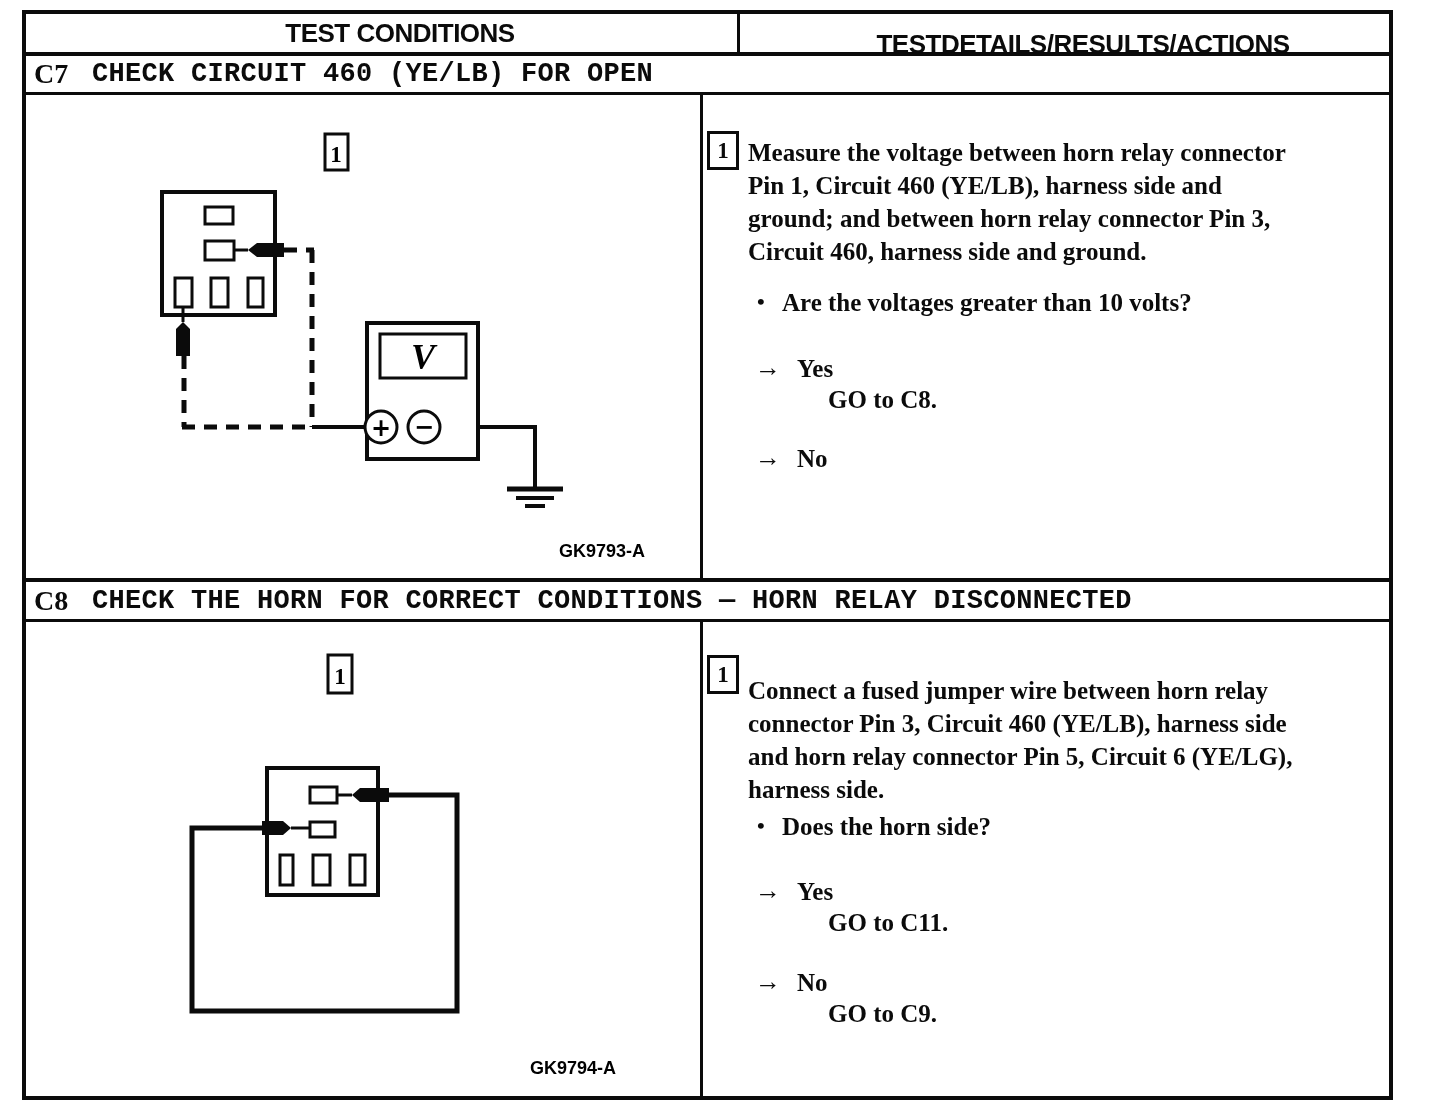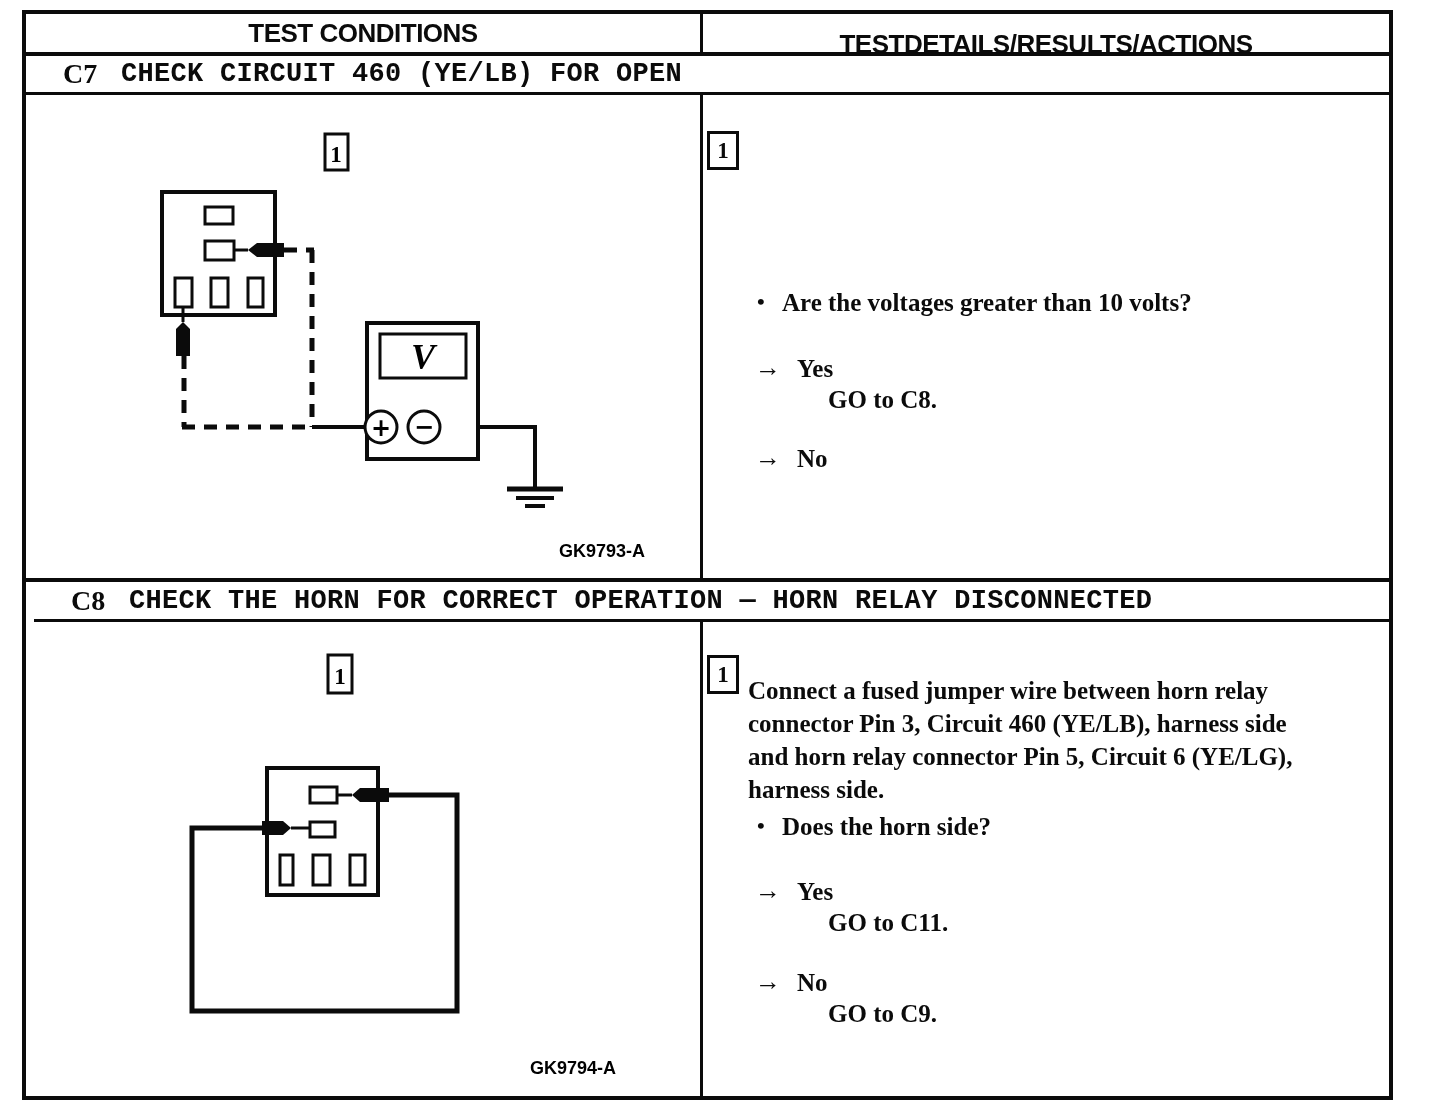--- a/index.html
+++ b/index.html
@@ -3,29 +3,29 @@
 <meta charset="utf-8">
 <style>
   html,body{margin:0;padding:0;background:#e8e8e8;}
   .page{position:relative;width:1440px;height:1112px;background:#ffffff;overflow:hidden;
         font-family:"Liberation Serif", serif;color:#0b0b0b;}
   .proc-table{position:absolute;left:22px;top:10px;width:1371px;height:1090px;
         border:4px solid #0b0b0b;display:flex;flex-direction:column;box-sizing:border-box;}
   .row-header{height:38px;border-bottom:4px solid #0b0b0b;display:flex;flex:none;}
   .hcell{display:flex;align-items:center;justify-content:center;
         font-family:"Liberation Sans", sans-serif;font-weight:bold;font-size:26px;
-        letter-spacing:-0.5px;transform:scaleY(1.02);}
+        letter-spacing:-0.5px;transform:scaleY(1.02);padding-left:37px;}
   .hcell.c1{width:674px;border-right:3px solid #0b0b0b;flex:none;}
   .hcell.c2{flex:1;margin-top:22px;}
   .row-title{border-bottom:3px solid #0b0b0b;display:flex;align-items:center;flex:none;
-        font-weight:bold;font-size:27px;padding-left:29px;}
+        font-weight:bold;font-size:27px;}
   .row-title .code{margin-left:8px;width:58px;flex:none;font-size:28px;}
   .row-title .ttl{letter-spacing:0.3px;font-family:Liberation Mono, monospace;}
   .t1{height:36px;}
-  .t2{height:37px;margin-left:8px;}
+  .t2{height:37px;}
   .row-content{display:flex;flex:none;}
   .rc1{height:483px;border-bottom:4px solid #0b0b0b;}
   .rc2{flex:1 1 auto;}
   .cell-fig{width:674px;border-right:3px solid #0b0b0b;flex:none;position:relative;}
   .cell-details{flex:1;position:relative;font-weight:bold;font-size:25px;}
   .step-box{position:absolute;width:26px;height:33px;border:3px solid #0b0b0b;
         display:flex;align-items:center;justify-content:center;font-size:23px;font-weight:bold;}
   .instruction{position:absolute;left:45px;width:640px;line-height:33px;white-space:pre;}
   .bullet-row{position:absolute;left:54px;display:flex;}
   .bullet{width:25px;font-size:22px;}
@@ -104,20 +104,24 @@
             <line x1="490" y1="403" x2="528" y2="403" stroke-width="4"></line>
             <line x1="499" y1="411" x2="519" y2="411" stroke-width="4"></line>
           </g>
           <text class="svg-caption" x="533" y="462">GK9793-A</text>
         </svg>
       </div>
       <div class="cell-details">
         <div class="step-box" style="left:4px;top:36px;">
           <span>1</span>
         </div>
+        <div class="instruction" style="top:41px;">Measure the voltage between horn relay connector
+Pin 1, Circuit 460 (YE/LB), harness side and
+ground; and between horn relay connector Pin 3,
+Circuit 460, harness side and ground.</div>
         <div class="bullet-row" style="top:194px;">
           <span class="bullet">•</span>
           <span class="question">Are the voltages greater than 10 volts?</span>
         </div>
         <div class="outcome" style="top:258px;">
           <span class="arrow">→</span>
           <div>
             <div class="answer">Yes</div>
             <div class="action">GO to C8.</div>
           </div>
@@ -126,21 +130,21 @@
           <span class="arrow">→</span>
           <div>
             <div class="answer">No</div>
           </div>
         </div>
       </div>
     </div>
 
     <div class="row-title t2">
       <span class="code">C8</span>
-      <span class="ttl">CHECK THE HORN FOR CORRECT OPERATION — HORN RELAY DISCONNECTED</span>
+      <span class="ttl">CHECK THE HORN FOR CORRECT CONDITIONS — HORN RELAY DISCONNECTED</span>
     </div>
 
     <div class="row-content rc2">
       <div class="cell-fig">
         <svg width="674" height="474" viewBox="0 0 674 474">
 
           <rect x="302" y="33" width="24" height="38" fill="none" stroke="#0b0b0b" stroke-width="3"></rect>
           <text class="svg-marker" x="314" y="62" text-anchor="middle">1</text>
 
           <polyline points="363,173 431,173 431,389 166,389 166,206 238,206" fill="none" stroke="#0b0b0b" stroke-width="5"></polyline>

